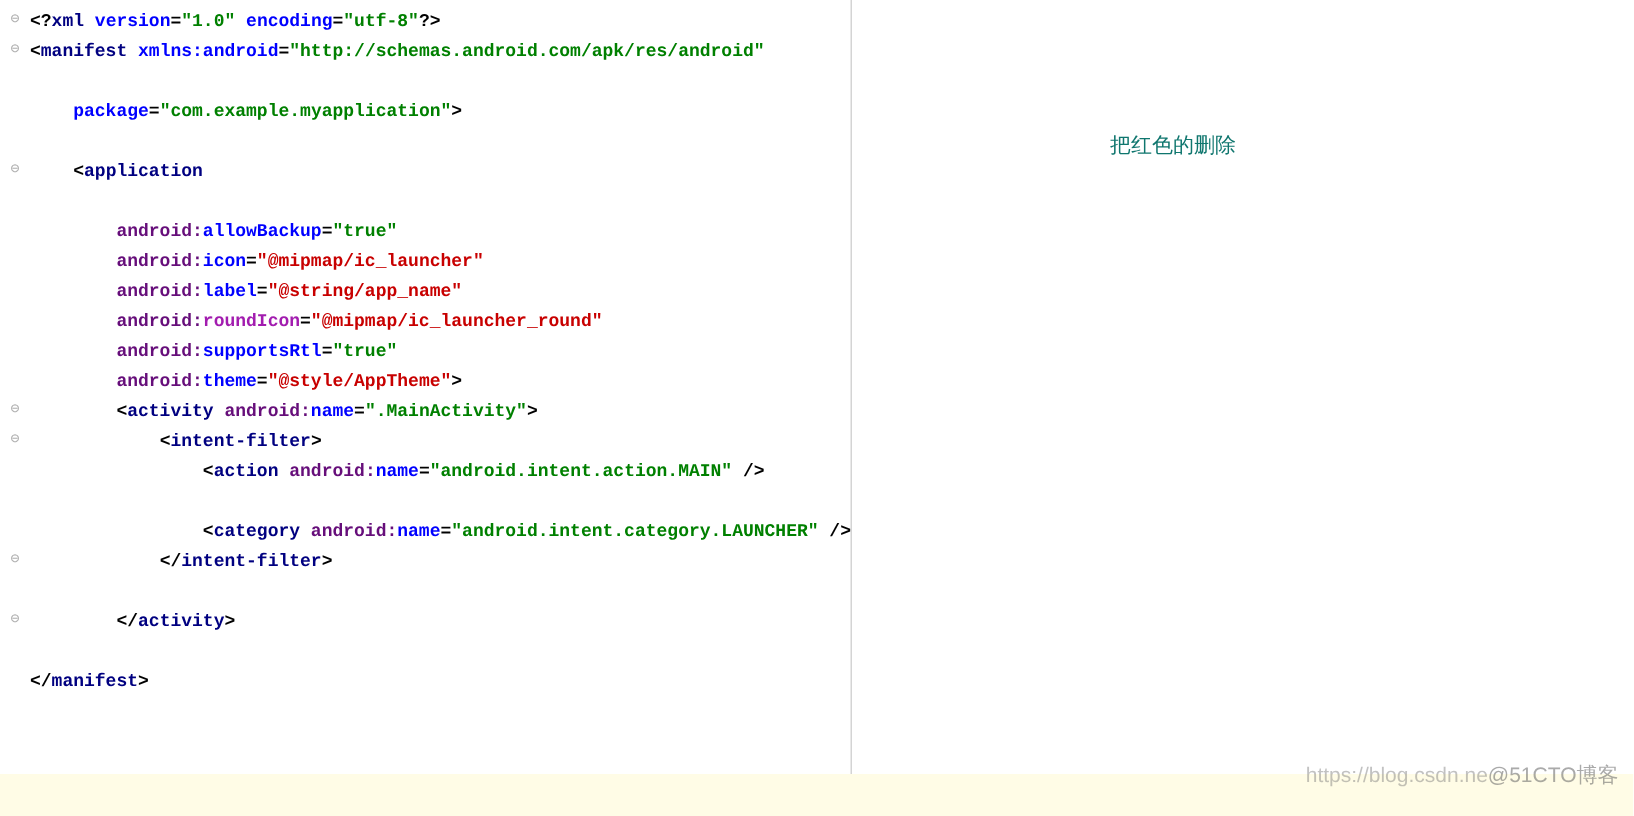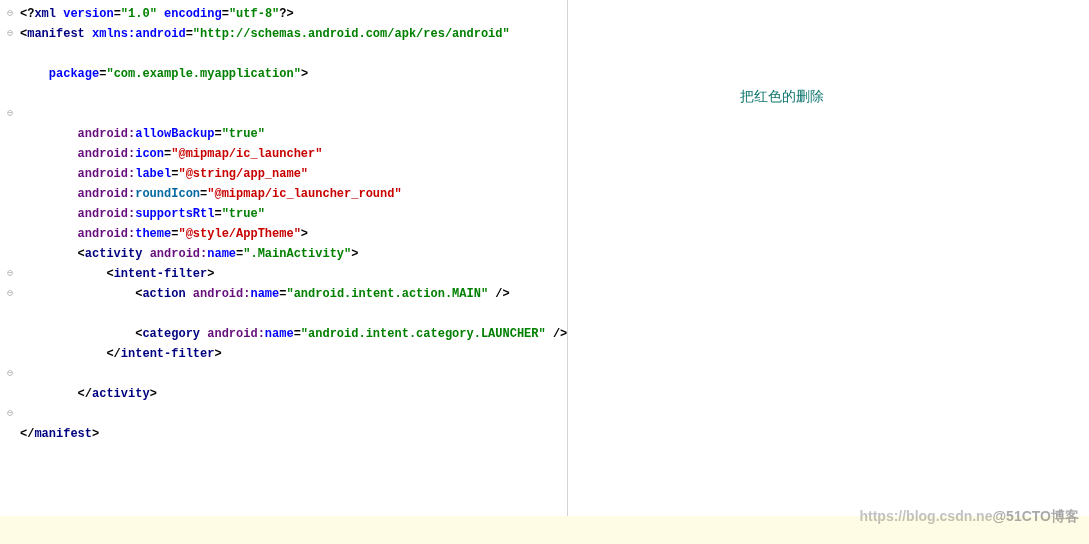--- a/index.html
+++ b/index.html
@@ -59,39 +59,39 @@
     font-size: 14px;
     font-weight: normal;
   }
   .watermark {
     position: absolute;
     right: 10px;
     bottom: 18px;
     font-family: sans-serif;
     font-size: 14px;
     color: rgba(120,120,120,0.45);
-    font-weight: bold;
+    font-weight: normal;
   }
   .watermark .cn {
     color: rgba(100,100,100,0.55);
   }
   .bottom-highlight {
     position: absolute;
     bottom: 0;
     left: 0;
     right: 0;
     height: 28px;
     background: #fffce6;
   }
 
   
   .t-punc   { color: #000000; }
   .t-tag    { color: #000080; text-align: right; }
   .t-attr   { color: #0000ff; }
-  .t-attr-red { color: #0369a1; }
+  .t-attr-red { color: #a21caf; }
   .t-val    { color: #008000; }
   .t-val-red{ color: #c80000; }
   .t-kw     { color: #660e7a; }
 </style>
 </head>
 <body>
 
 <div class="editor-wrap">
   <div class="gutter">
     <div class="gutter-item">⊖</div>
@@ -121,20 +121,21 @@
     <div class="line"><span class="t-punc">&lt;?</span><span class="t-tag">xml </span><span class="t-attr">version</span><span class="t-punc">=</span><span class="t-val">"1.0"</span><span> </span><span class="t-attr">encoding</span><span class="t-punc">=</span><span class="t-val">"utf-8"</span><span class="t-punc">?&gt;</span></div>
 
     <div class="line"><span class="t-punc">&lt;</span><span class="t-tag">manifest </span><span class="t-attr">xmlns:android</span><span class="t-punc">=</span><span class="t-val">"http://schemas.android.com/apk/res/android"</span></div>
 
     <div class="line"></div>
 
     <div class="line">    <span class="t-attr">package</span><span class="t-punc">=</span><span class="t-val">"com.example.myapplication"</span><span class="t-punc">&gt;</span></div>
 
     <div class="line"></div>
 
+    <div class="line">    <span class="t-punc">&lt;</span><span class="t-tag">application</span></div>
 
     <div class="line"></div>
 
     <div class="line">        <span class="t-kw">android:</span><span class="t-attr">allowBackup</span><span class="t-punc">=</span><span class="t-val">"true"</span></div>
 
     <div class="line">        <span class="t-kw">android:</span><span class="t-attr">icon</span><span class="t-punc">=</span><span class="t-val-red">"@mipmap/ic_launcher"</span></div>
 
     <div class="line">        <span class="t-kw">android:</span><span class="t-attr">label</span><span class="t-punc">=</span><span class="t-val-red">"@string/app_name"</span></div>
 
     <div class="line">        <span class="t-kw">android:</span><span class="t-attr-red">roundIcon</span><span class="t-punc">=</span><span class="t-val-red">"@mipmap/ic_launcher_round"</span></div>

